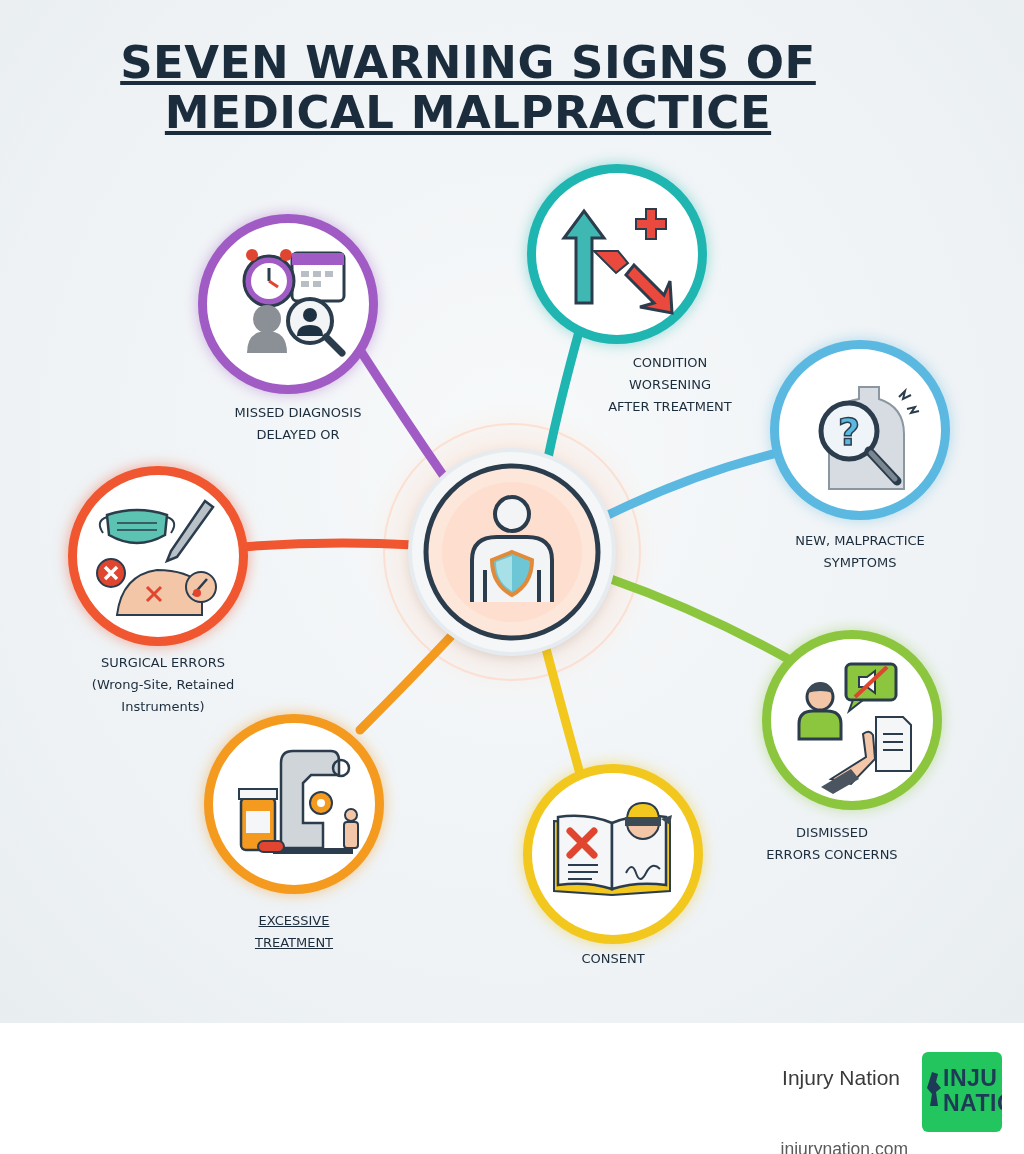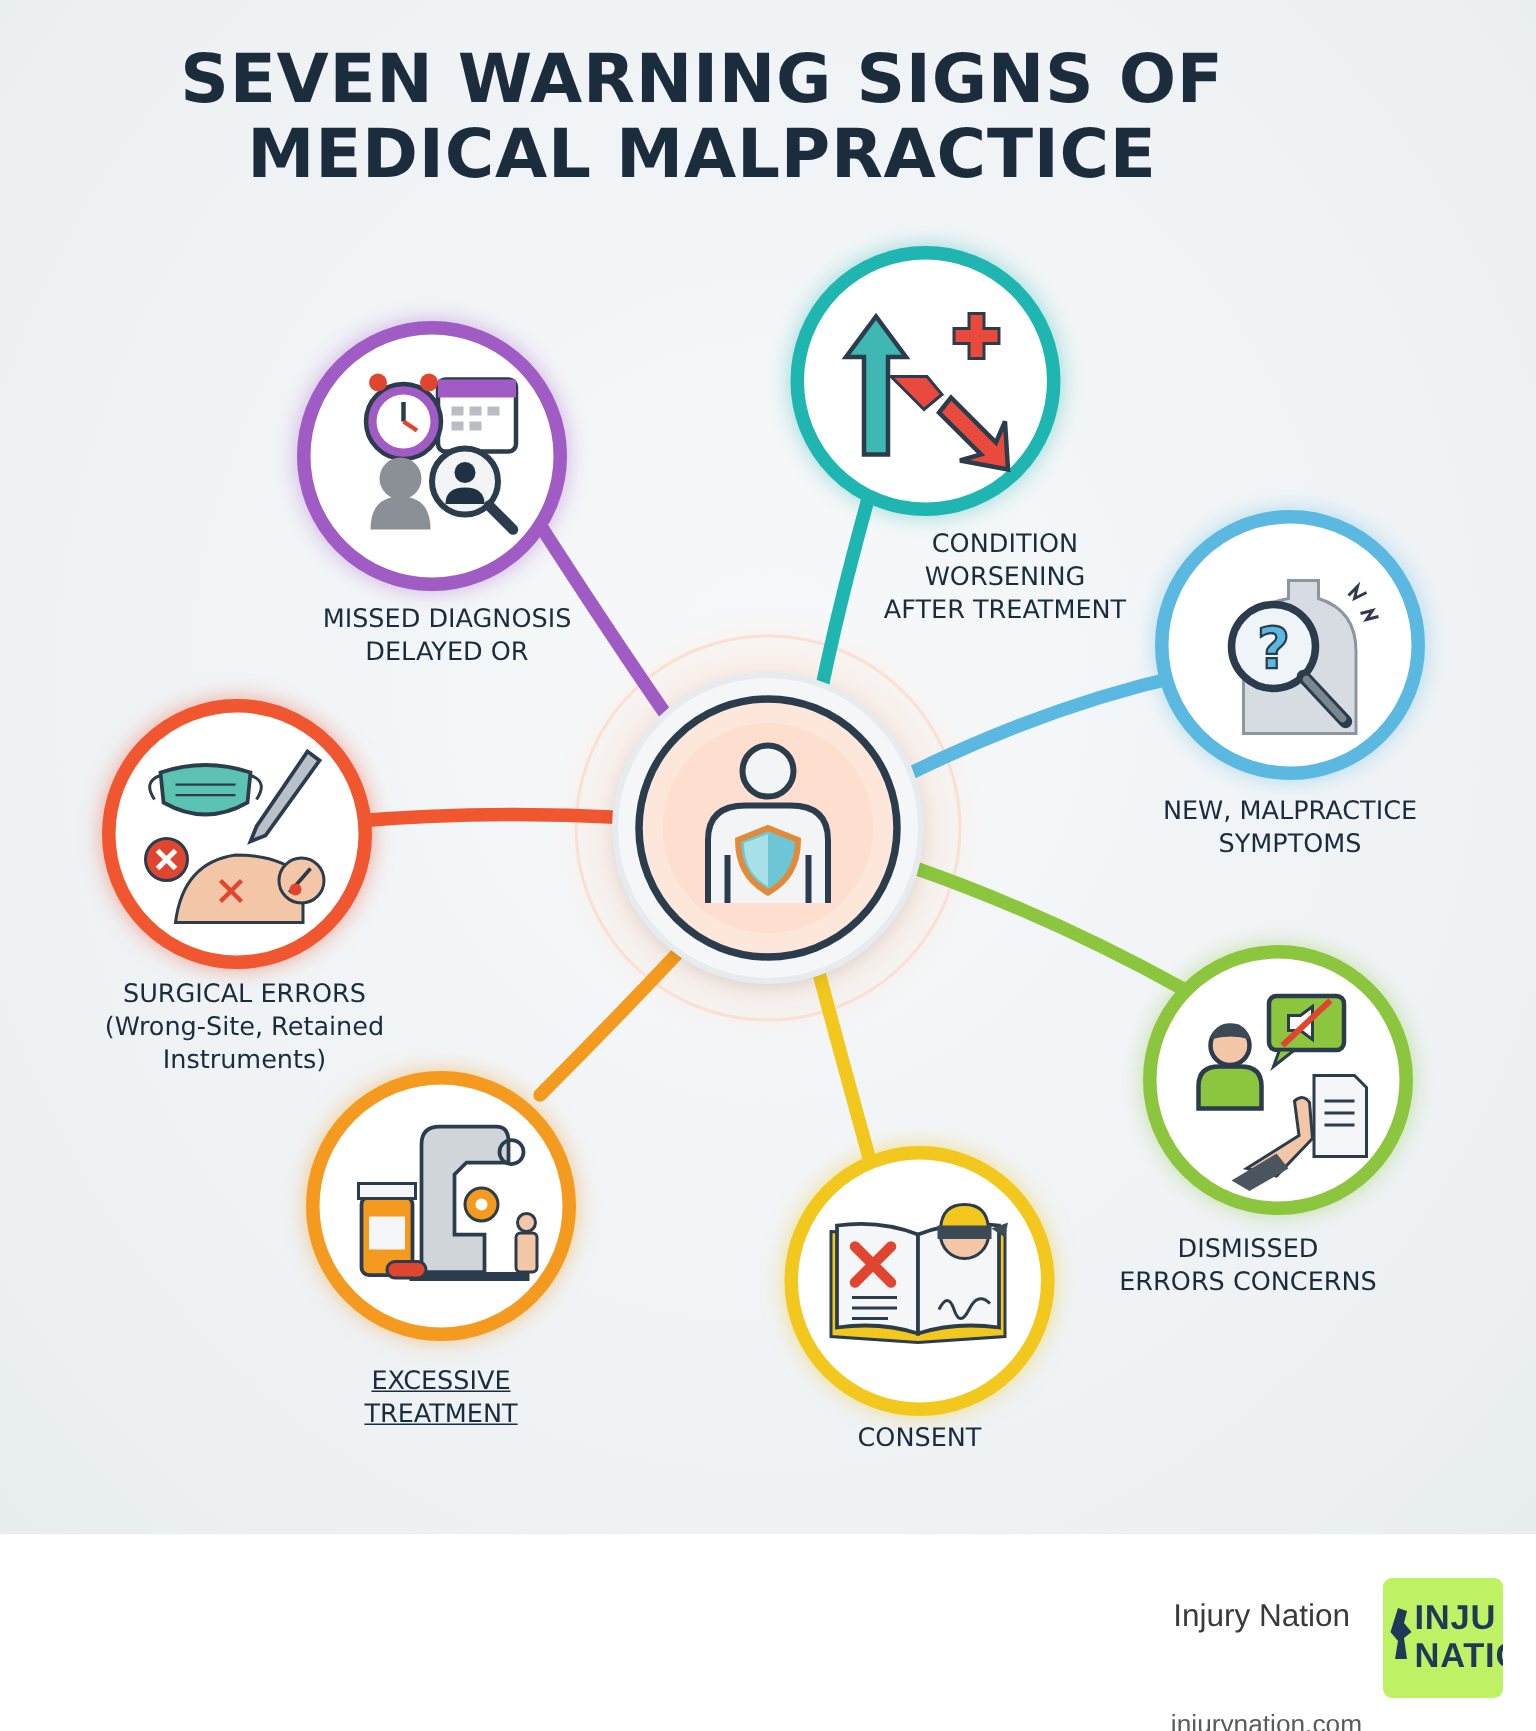--- a/index.html
+++ b/index.html
@@ -1,31 +1,31 @@
 <!DOCTYPE html>
 <html><head>
 <meta charset="utf-8">
 <style>
   html, body { margin:0; padding:0; }
   body { width:1024px; height:1154px; position:relative; overflow:hidden; background:#ffffff; font-family:"Liberation Sans", sans-serif; }
   .poster { position:absolute; left:0; top:0; width:1024px; height:1023px;
     background: radial-gradient(ellipse at 50% 45%, #f7f9fa 0%, #eef2f5 70%, #e8edf0 100%); }
-  .title { position:absolute; left:0; top:28px; width:936px; text-align:center; color:#1b2c3c;
-    font-family:"DejaVu Sans", sans-serif; font-weight:bold; font-size:45px; line-height:50px; letter-spacing:0.5px; }
+  .title { position:absolute; left:0; top:38px; width:936px; text-align:center; color:#1b2c3c;
+    font-family:"DejaVu Sans", sans-serif; font-weight:bold; font-size:45px; line-height:50px; letter-spacing:0.5px;text-decoration:underline; }
   svg.lines { position:absolute; left:0; top:0; }
   .node { position:absolute; border-radius:50%; background:#fff; box-sizing:border-box; }
   .node svg { position:absolute; left:0; top:0; }
   .label { position:absolute; text-align:center; color:#1b2c3c; font-family:"DejaVu Sans", sans-serif;
-    font-size:17px; line-height:22px; font-weight:normal; }
+    font-size:13px; line-height:22px; font-weight:normal; }
   .center { position:absolute; left:412px; top:452px; width:200px; height:200px; border-radius:50%;
     background:#f4f6f8; box-shadow:0 0 0 4px #e6ebef, 0 4px 14px rgba(0,0,0,0.15); }
   .footer { position:absolute; left:0; top:1023px; width:1024px; height:131px; background:#fff; }
   .brand-name { position:absolute; right:124px; top:1066px; font-family:"Liberation Sans", sans-serif; font-weight:normal; font-size:21px; color:#3a3a3a; text-align:right; }
   .brand-url { position:absolute; right:116px; top:1091px; font-family:"Liberation Sans", sans-serif; font-size:17.5px; color:#5a5a5a; text-align:right;margin-top:48px; }
-  .logo-box { position:absolute; left:922px; top:1052px; width:80px; height:80px; background:#bef264; border-radius:6px; overflow:hidden; }
+  .logo-box { position:absolute; left:922px; top:1052px; width:80px; height:80px; background:#22c55e; border-radius:6px; overflow:hidden; }
   .logo-text { position:absolute; left:21px; top:14px; font-family:"Liberation Sans", sans-serif; font-weight:bold; color:#1e3a56; font-size:23px; line-height:25px; letter-spacing:0.5px; white-space:nowrap; }
 </style>
 </head>
 <body>
 
 <div class="poster">
 
   <div class="title">
     <div>SEVEN WARNING SIGNS OF</div>
     <div>MEDICAL MALPRACTICE</div>

